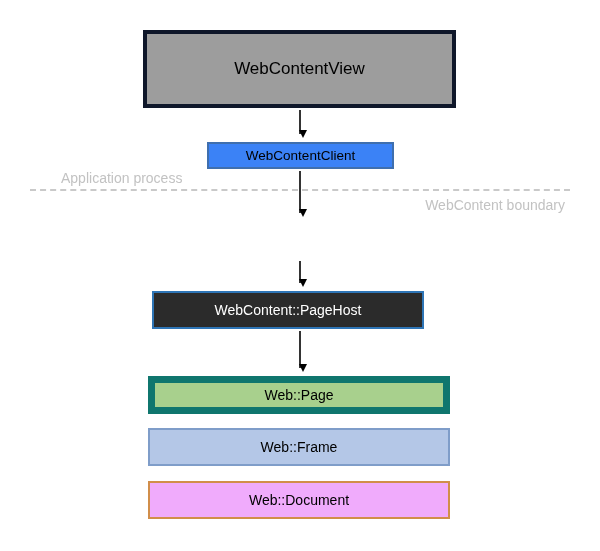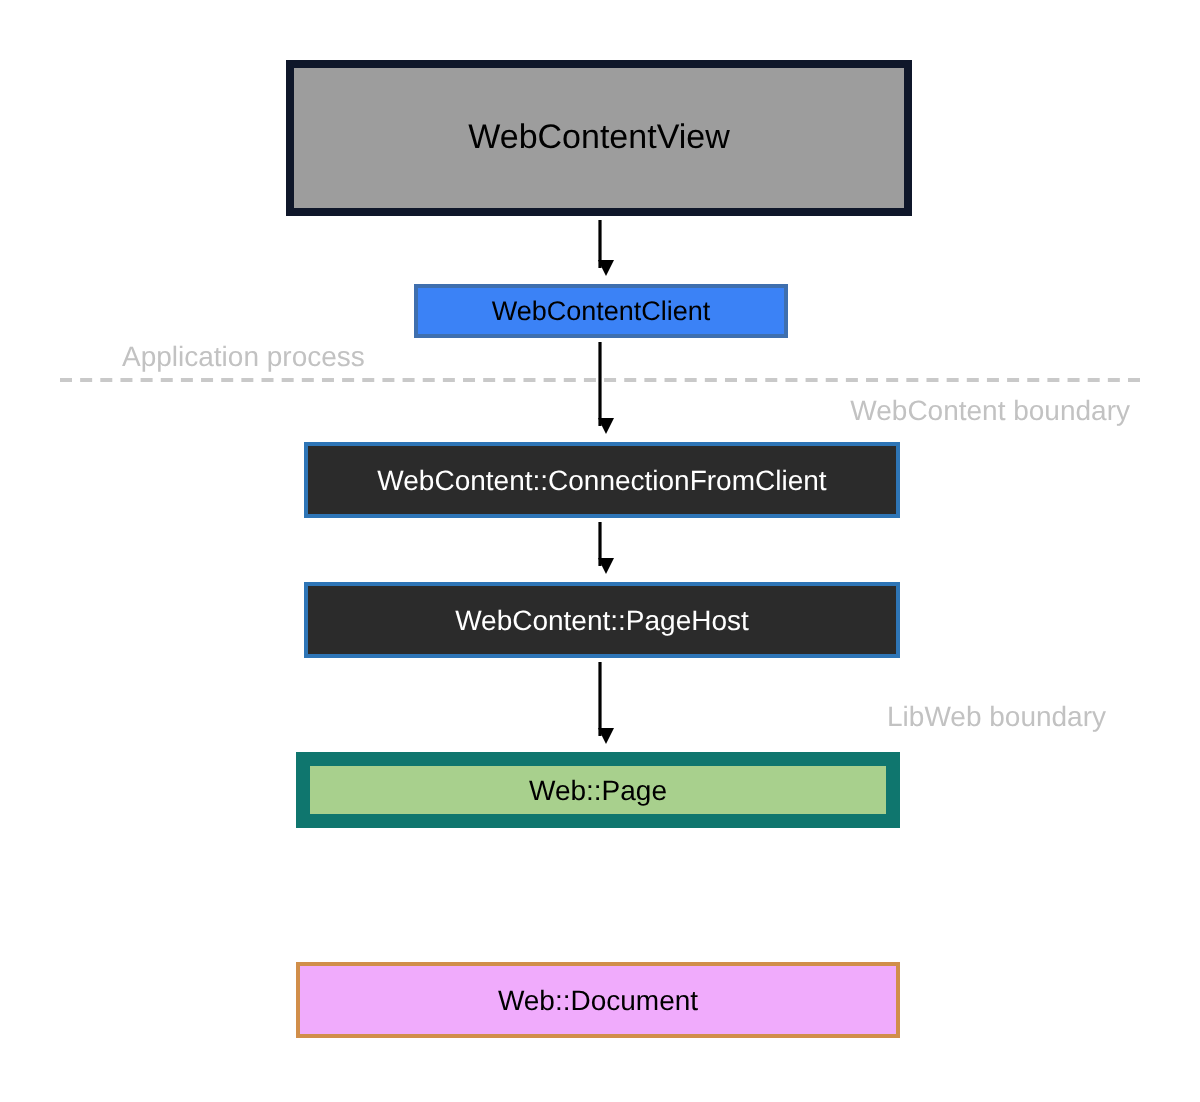--- a/index.html
+++ b/index.html
@@ -38,21 +38,21 @@
     font-size: 13.5px;
   }
   #box-connection {
     left: 152px; top: 221px; width: 298px; height: 38px;
     background: #2b2b2b;
     border: 2px solid #2e75b6;
     color: #ffffff;
     font-size: 14px;
   }
   #box-pagehost {
-    left: 152px; top: 291px; width: 298px; height: 38px;
+    left: 152px; top: 291px; width: 272px; height: 38px;
     background: #2b2b2b;
     border: 2px solid #2e75b6;
     color: #ffffff;
     font-size: 14px;
   }
   #box-webpage {
     left: 148px; top: 376px; width: 302px; height: 38px;
     background: #a8d08d;
     border: 7px solid #0f766e;
   }
@@ -88,40 +88,39 @@
 </style>
 </head>
 <body>
 
 <div id="canvas">
 
   <div id="dashed-line"></div>
 
   <div class="boundary-label" id="label-application-process">Application process</div>
   <div class="boundary-label" id="label-webcontent-process">WebContent boundary</div>
-  <div class="boundary-label" id="label-libweb-boundary">LibWeb boundary</div>
 
   <svg id="arrow-layer" viewBox="0 0 600 551" xmlns="http://www.w3.org/2000/svg">
     <defs>
       <marker id="arrowhead" markerWidth="9" markerHeight="9" refX="4" refY="7" orient="auto-start-reverse" markerUnits="userSpaceOnUse">
         <path d="M0,0 L8,0 L4,8 Z" fill="#000000" transform="rotate(-90 4 4)"></path>
       </marker>
     </defs>
     <line x1="300" y1="110" x2="300" y2="134" stroke="#000" stroke-width="1.6" marker-end="url(#arrowhead)"></line>
     <line x1="300" y1="171" x2="300" y2="213" stroke="#000" stroke-width="1.6" marker-end="url(#arrowhead)"></line>
     <line x1="300" y1="261" x2="300" y2="283" stroke="#000" stroke-width="1.6" marker-end="url(#arrowhead)"></line>
     <line x1="300" y1="331" x2="300" y2="368" stroke="#000" stroke-width="1.6" marker-end="url(#arrowhead)"></line>
   </svg>
 
   <div class="node" id="box-webcontentview">WebContentView</div>
 
   <div class="node" id="box-webcontentclient">WebContentClient</div>
 
-  <div class="node" id="box-connection">WebContent::ConnectionFromClient</div>
 
   <div class="node" id="box-pagehost">WebContent::PageHost</div>
 
   <div class="node" id="box-webpage">Web::Page</div>
 
+  <div class="node" id="box-webframe">Web::Frame</div>
 
   <div class="node" id="box-webdocument">Web::Document</div>
 
 </div>
 
 </body></html>

